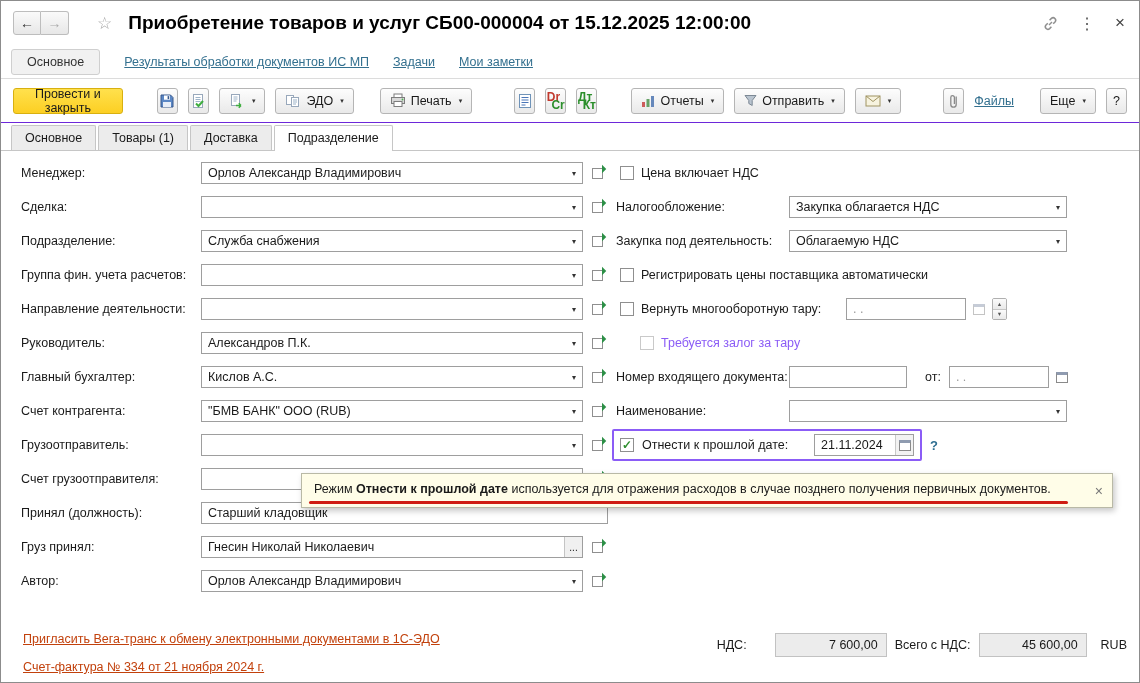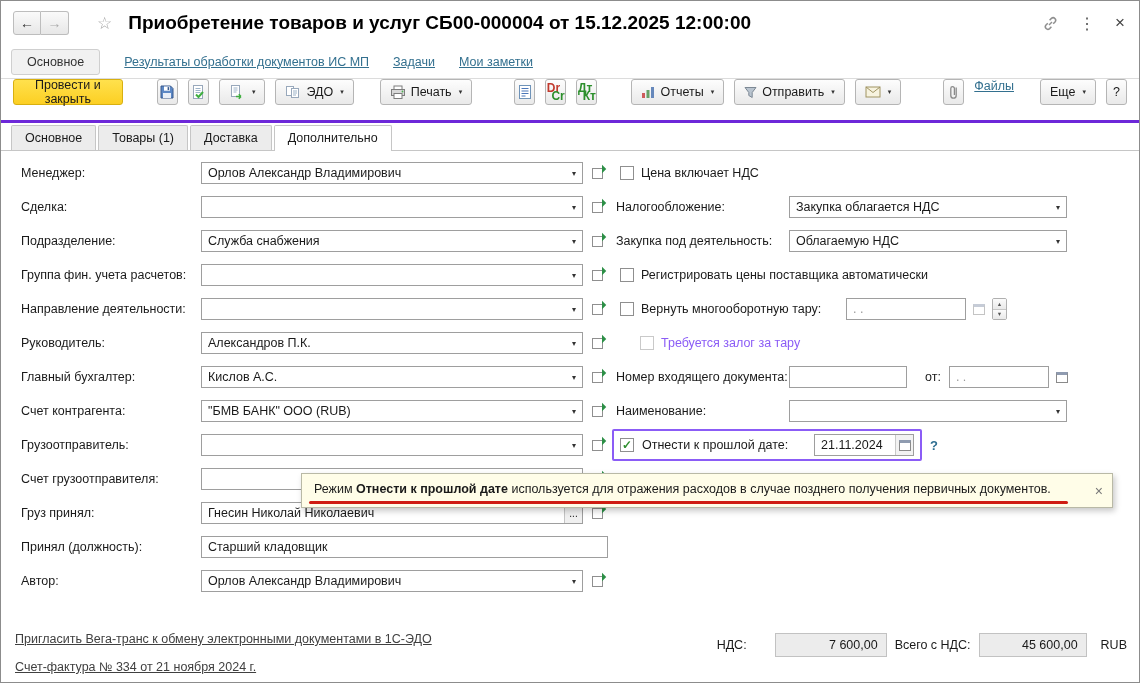--- a/index.html
+++ b/index.html
@@ -19,21 +19,21 @@
   .t-ico { margin-left:20px; color:#777; display:flex; align-items:center; cursor:pointer; }
   .kebab { font-size:16px; color:#555; }
   .wclose { font-size:17px; color:#444; }
 
   
   .navrow { height:34px; display:flex; align-items:center; padding:0 10px; border-bottom:1px solid #dcdcdc; }
   .navmain { padding:5px 15px; background:#f1f1f1; border:1px solid #cfcfcf; border-radius:3px; color:#333; cursor:default; }
   .navlink { margin-left:24px; color:#33708f; text-decoration:underline; cursor:pointer; }
 
   
-  .toolbar { height:44px; display:flex; align-items:flex-start; padding:0 12px; border-bottom:3px solid #6d28d9; gap:10px; }
+  .toolbar { height:44px; display:flex; align-items:center; padding:0 12px; border-bottom:1px solid #6d28d9; gap:10px; }
   .tbtn { height:26px; display:inline-flex; align-items:center; gap:5px; padding:0 9px; border:1px solid #b5b5b5; border-radius:3px; background:linear-gradient(#fdfdfd,#e9e9e9); font-size:12.5px; color:#1a1a1a; cursor:pointer; font-family:inherit; }
   .tbtn.iconb { width:29px; padding:0; justify-content:center; }
   .tbtn.yellow { background:linear-gradient(#ffe14d,#fccf23); border-color:#d8b010; padding:0 13px; }
   .caret-s { font-size:7px; color:#333; margin-left:2px; }
   .gap6 { width:6px; flex:none; } .gap14 { width:14px; flex:none; } .gap22 { width:22px; flex:none; }
   .fileslink { color:#33708f; text-decoration:underline; cursor:pointer; }
   .drcr { position:relative; width:18px; height:16px; display:block; }
   .drcr i { position:absolute; font-style:normal; font-weight:bold; font-size:12px; line-height:8px; }
   .drcr .p1 { left:0; top:0; }
   .drcr .p2 { right:0; bottom:0; }
@@ -89,21 +89,21 @@
   .helpq { margin-left:8px; color:#2e6e91; font-weight:bold; font-size:13px; cursor:pointer; }
 
   
   .tooltip { position:absolute; left:300px; top:322px; width:812px; height:35px; background:#fffde8; border:1px solid #b9b9a6; box-shadow:2px 3px 6px rgba(0,0,0,.22); display:flex; align-items:center; padding:0 34px 4px 12px; z-index:10; white-space:nowrap; }
   .tooltip b { font-weight:bold; }
   .redline { position:absolute; left:7px; right:44px; bottom:3px; height:3px; background:#cf1d12; border-radius:3px; }
   .tclose { position:absolute; right:9px; top:50%; transform:translateY(-50%); color:#777; font-size:14px; cursor:pointer; }
 
   
   .footer { position:absolute; left:0; bottom:0; width:100%; height:58px; background:#fff; }
-  .flink { position:absolute; left:14px; color:#404040; text-decoration:underline; cursor:pointer; white-space:nowrap; }
+  .flink { position:absolute; left:22px; color:#c2410c; text-decoration:underline; cursor:pointer; white-space:nowrap; }
   .flink.l1 { top:8px; }
   .flink.l2 { top:36px; }
   .totals { position:absolute; right:12px; top:9px; display:flex; align-items:center; gap:8px; }
   .totbox { height:24px; background:#ececec; border:1px solid #c2c2c2; display:flex; align-items:center; justify-content:flex-end; padding:0 8px; }
   .totbox.vat { width:112px;margin-left:20px; }
   .totbox.tot { width:108px; }
   .cur { margin-left:6px; }
 </style>
 </head>
 <body>
@@ -239,21 +239,21 @@
       <span>Еще</span>
       <span class="caret-s">▾</span>
     </button>
     <button class="tbtn iconb">?</button>
   </div>
 
   <div class="tabstrip">
     <div class="tab">Основное</div>
     <div class="tab">Товары (1)</div>
     <div class="tab">Доставка</div>
-    <div class="tab active">Дополнительно</div>
+    <div class="tab active">Подразделение</div>
   </div>
 
   <div class="formarea">
 
     <div class="colL">
       <div class="frow">
         <label class="flbl">Менеджер:</label>
         <div class="field combo">
           <span class="fval">Орлов Александр Владимирович</span>
           <span class="caret">▾</span>
@@ -340,40 +340,40 @@
         </div>
         <button class="openbtn">
             <span class="openico"></span>
           </button>
       </div>
       <div class="frow gap7">
         <label class="flbl">Счет грузоотправителя:</label>
         <div class="field combo">
           <span class="fval"></span>
           <span class="caret">▾</span>
-        </div>
-        <button class="openbtn">
-            <span class="openico"></span>
-          </button>
-      </div>
-      <div class="frow">
-        <label class="flbl">Груз принял:</label>
-        <div class="field combo">
-          <span class="fval">Гнесин Николай Николаевич</span>
-          <span class="dots">...</span>
         </div>
         <button class="openbtn">
             <span class="openico"></span>
           </button>
       </div>
       <div class="frow">
         <label class="flbl">Принял (должность):</label>
         <div class="field wide">
           <span class="fval">Старший кладовщик</span>
         </div>
+      </div>
+      <div class="frow">
+        <label class="flbl">Груз принял:</label>
+        <div class="field combo">
+          <span class="fval">Гнесин Николай Николаевич</span>
+          <span class="dots">...</span>
+        </div>
+        <button class="openbtn">
+            <span class="openico"></span>
+          </button>
       </div>
       <div class="frow">
         <label class="flbl">Автор:</label>
         <div class="field combo">
           <span class="fval">Орлов Александр Владимирович</span>
           <span class="caret">▾</span>
         </div>
         <button class="openbtn">
             <span class="openico"></span>
           </button>

